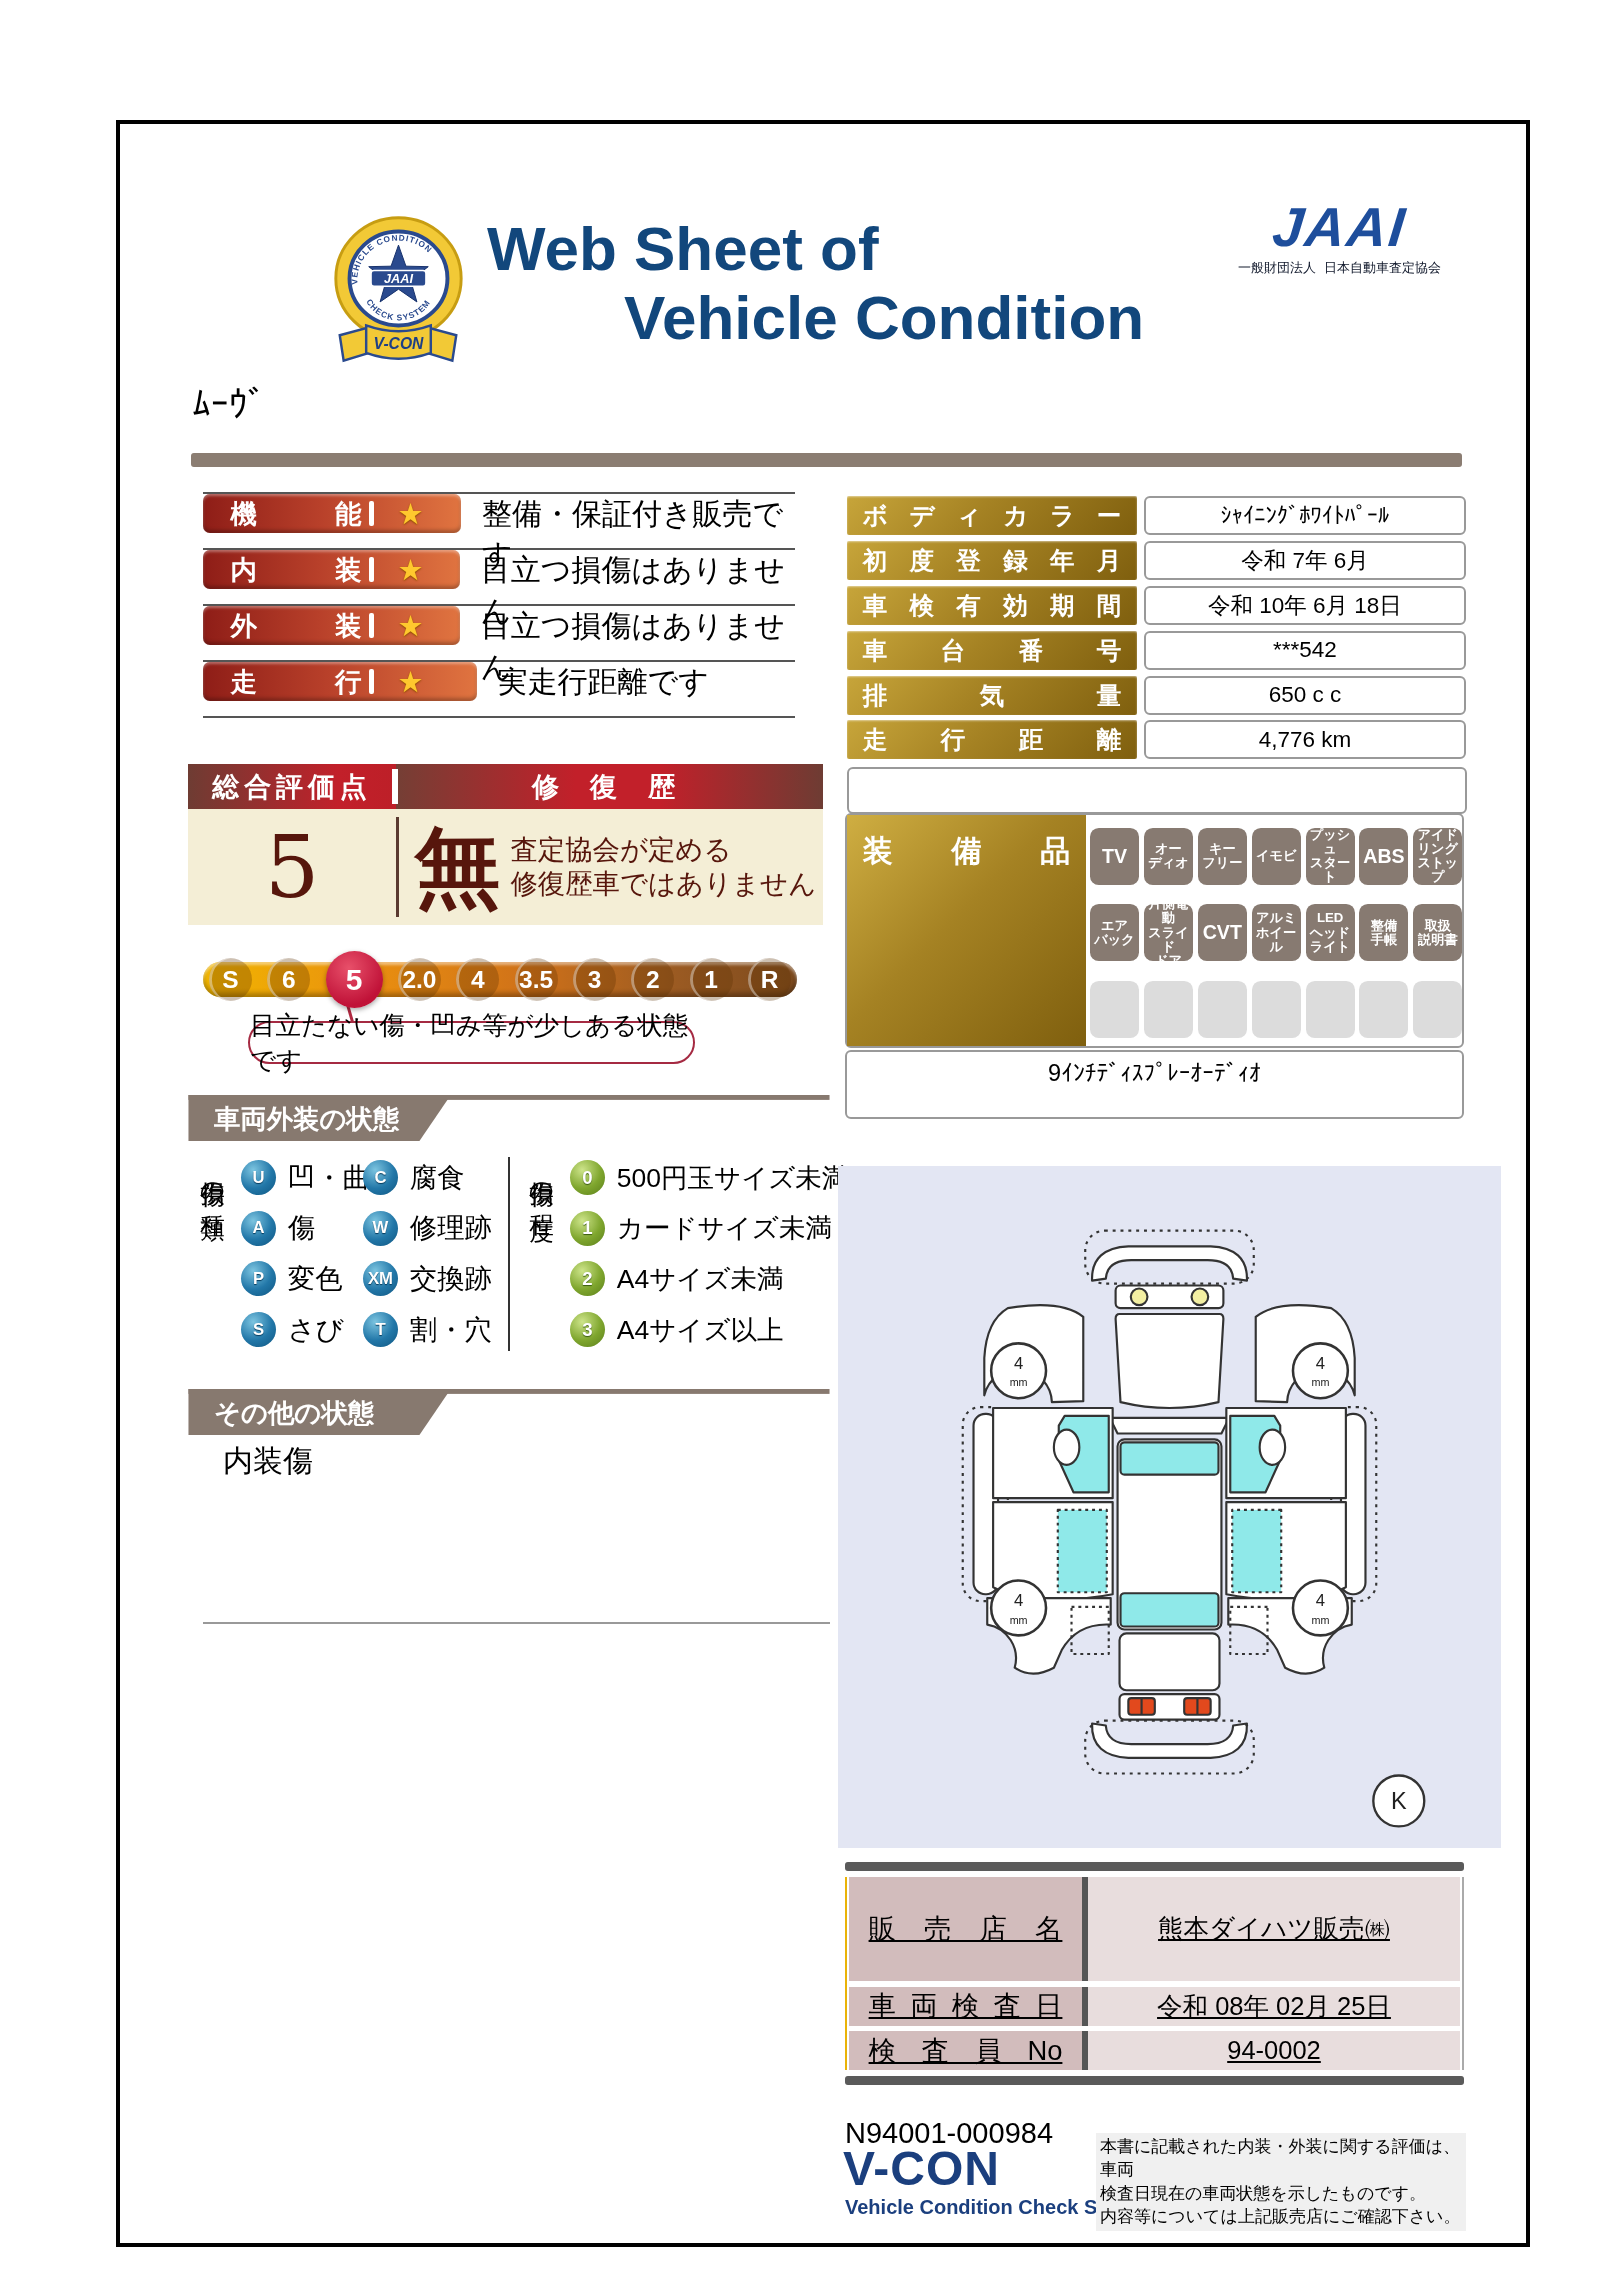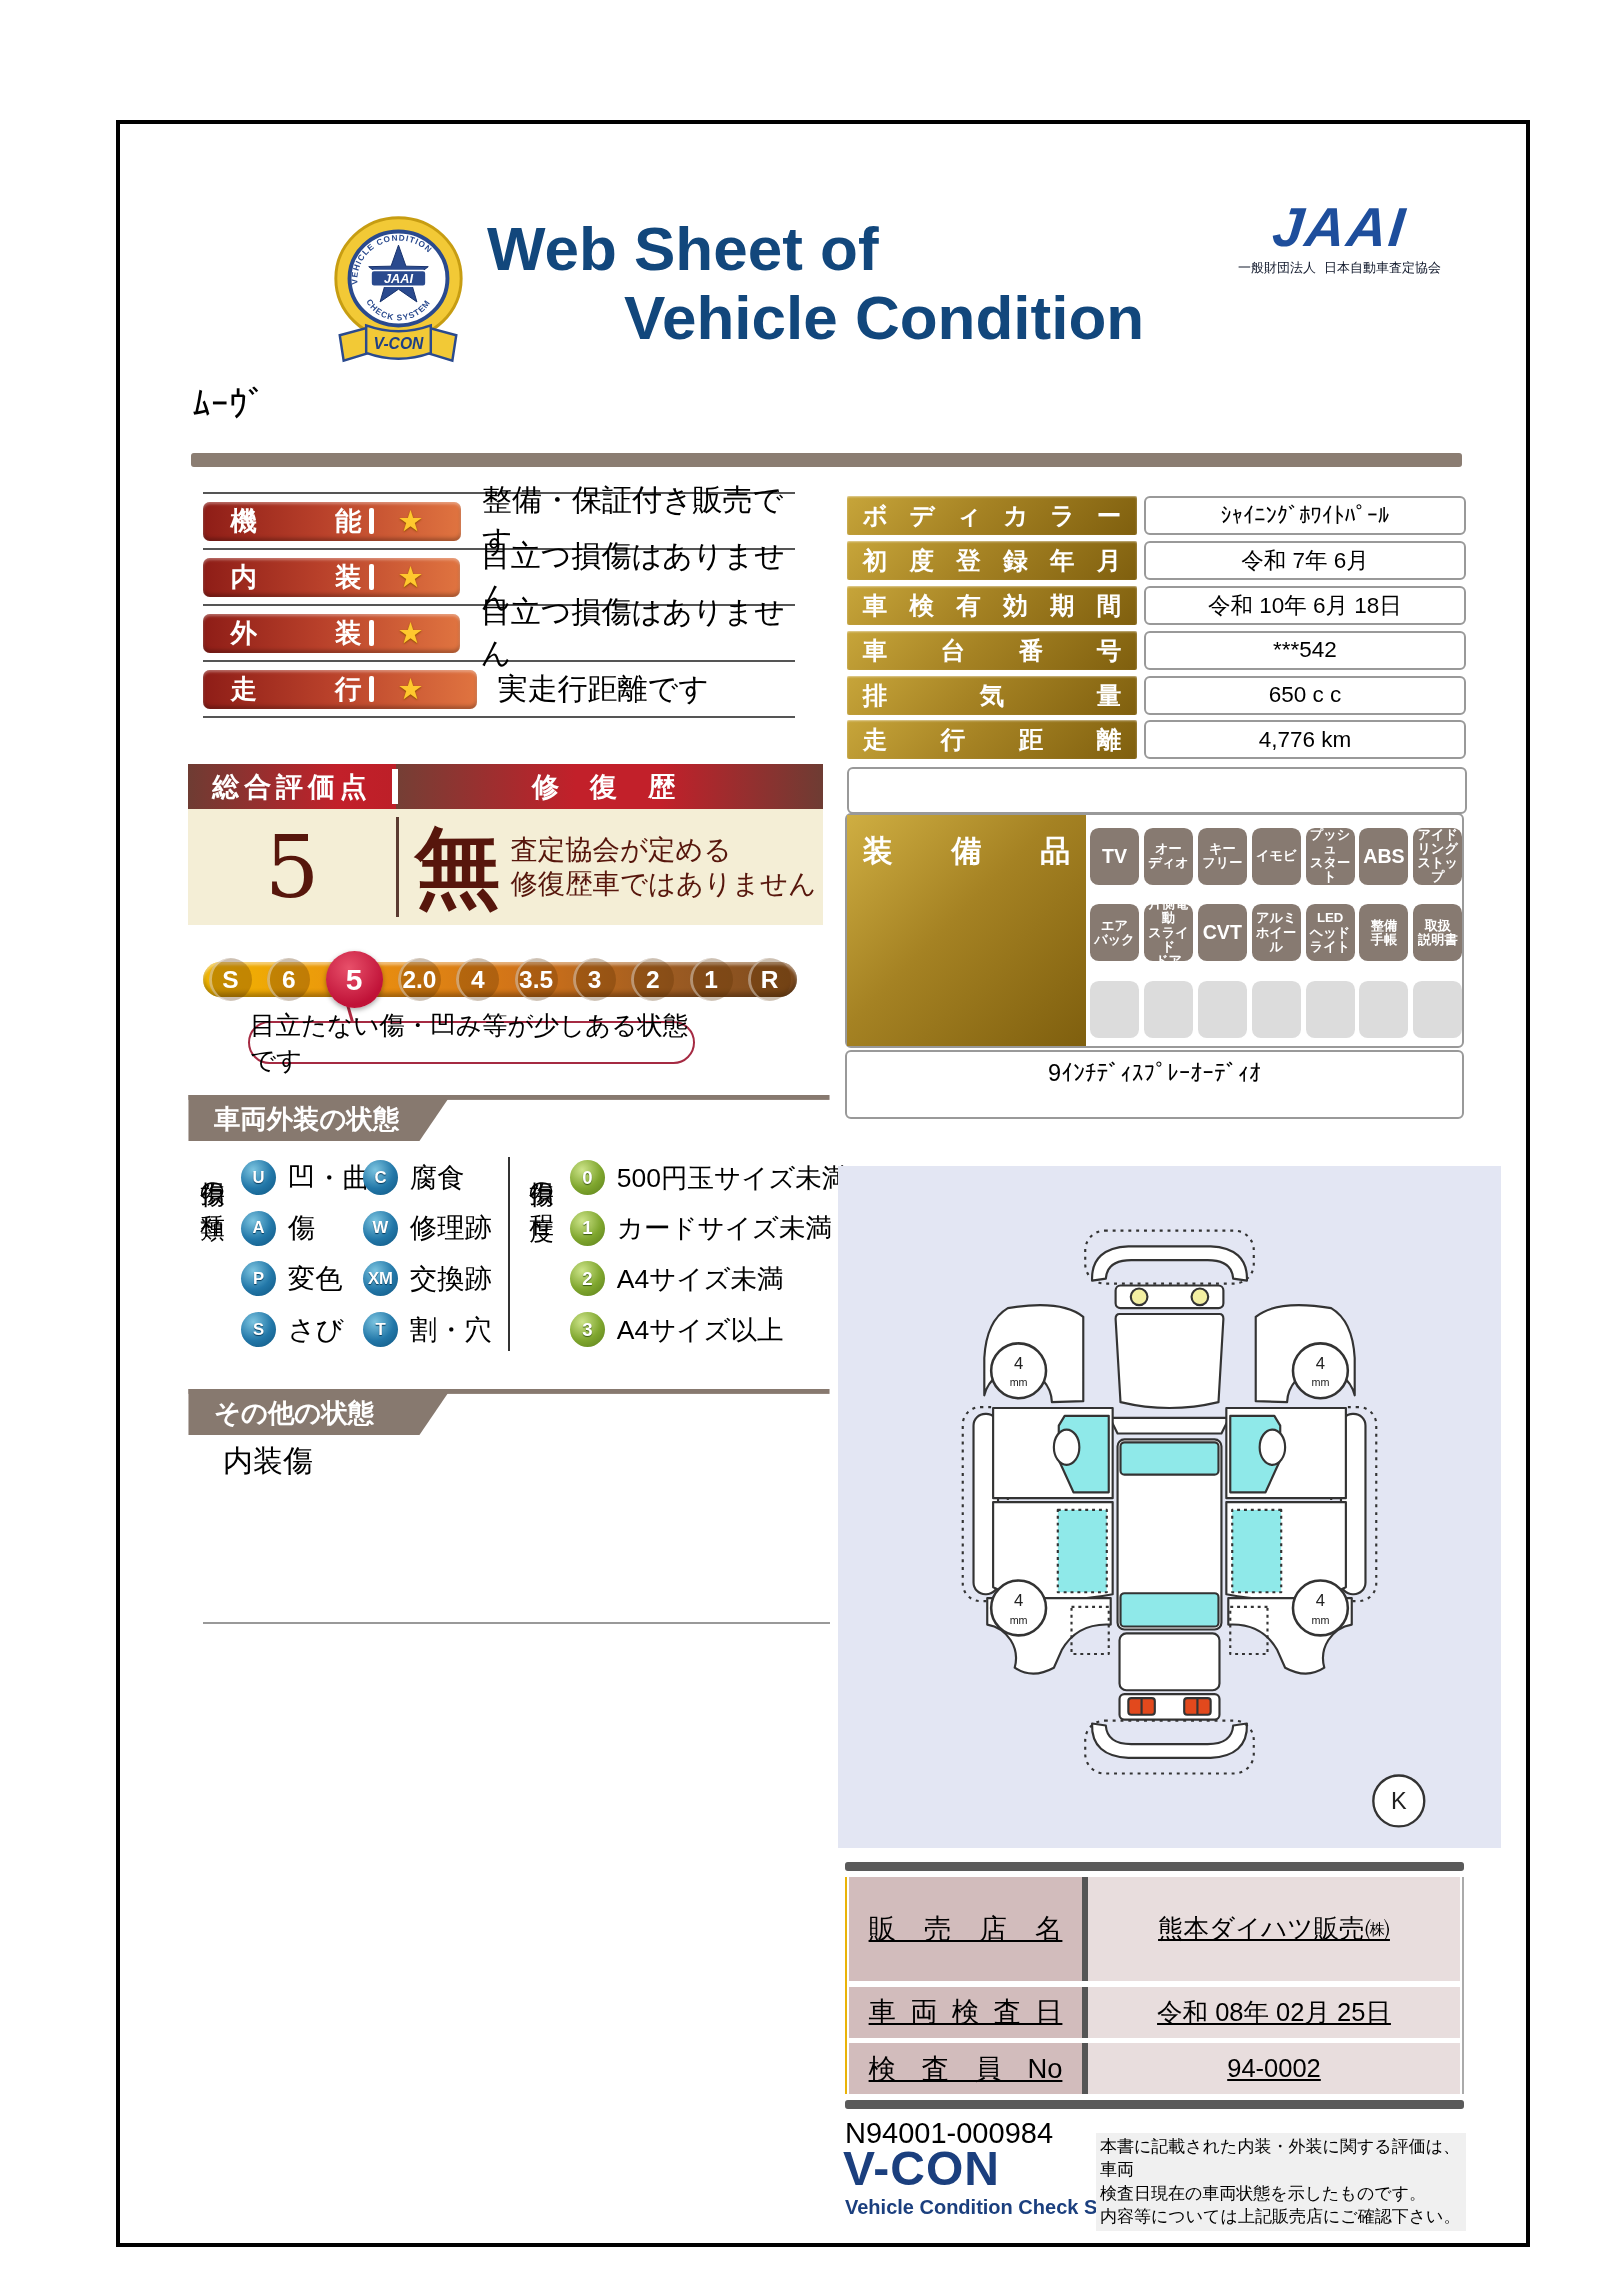--- a/index.html
+++ b/index.html
@@ -12,21 +12,21 @@
   .title{position:absolute;left:487px;top:214px;color:#12477c;font-weight:bold;font-size:62px;line-height:1.12;letter-spacing:0;}
   .title .l2{margin-left:137px;}
   .jaai-block{position:absolute;left:1208px;top:200px;width:263px;text-align:center;}
   .jaai-logo{font-style:italic;font-weight:900;font-size:55px;color:#1e4e9c;letter-spacing:2px;line-height:1;transform:skewX(-6deg);}
   .jaai-sub{font-size:13px;color:#0f172a;margin-top:3.9px;white-space:nowrap;font-family:Liberation Mono, monospace;}
   .vname{position:absolute;left:192px;top:384px;font-size:37px;color:#000;}
   .topbar{position:absolute;left:191px;top:453px;width:1271px;height:13.7px;background:#8b7d72;border-radius:2.9px;}
 
   
   .ratings{position:absolute;left:203px;top:492px;width:592px;border-bottom:2px solid #555;}
-  .rating-row{height:54px;border-top:2px solid #555;display:flex;align-items:center;}
+  .rating-row{height:54px;border-top:2px solid #555;display:flex;}
   .rating-badge{width:274px;height:39px;border-radius:6.9px;display:flex;align-items:center;color:#fff;font-weight:bold;font-size:26.5px;
     background:linear-gradient(90deg,#8e1d17,#b8402a 45%,#e07440);
     box-shadow:inset 0 2px 2.9px rgba(255,255,255,.35), inset 0 -2.9px 3.9px rgba(0,0,0,.25);}
   .rating-label{width:131px;margin-left:27.4px;text-align:justify;text-align-last:justify;}
   .rating-tick{width:4.9px;height:25.5px;background:#fff;margin-left:7.8px;border-radius:2px;}
   .rating-star{margin-left:23.5px;color:#ffc82e;font-size:29px;text-shadow:0 1px 2px #8a4a00, 0 0 1px #c97b10;}
   .rating-desc{margin-left:20.6px;font-size:30px;}
 
   
   .spec{position:absolute;left:847px;top:496px;width:619px;}
@@ -99,21 +99,21 @@
   .diagram{position:absolute;left:838px;top:1166px;width:663px;height:682px;background:#e3e6f3;}
 
   
   .other-note{position:absolute;left:223px;top:1441px;font-size:30px;}
   .other-line{position:absolute;left:203px;top:1622px;width:627px;height:2px;background:#999;}
 
   
   .dealer{position:absolute;left:845px;top:1862px;width:619px;}
   .dealer-bar{height:8.8px;background:#5a5a5a;border-radius:2.9px;}
   .dealer-body{border-left:2px solid #eab308;border-right:2px solid #aaa;padding:0 2px;text-decoration:underline;}
-  .dealer-row{display:flex;margin:5.9px 0;height:51px;}
+  .dealer-row{display:flex;margin:5.9px 0;height:39px;}
   .dealer-row:nth-of-type(1){height:104px;}
   .dealer-label{width:233px;background:#d2bcbc;display:flex;align-items:center;padding:0 19.6px;box-sizing:border-box;font-size:27.4px;}
   .dealer-label span{flex:1;text-align:justify;text-align-last:justify;}
   .dealer-value{flex:1;background:#e8dddd;border-left:6.9px solid #555;display:flex;align-items:center;justify-content:center;font-size:25.5px;}
 
   
   .serial{position:absolute;left:845px;top:2117px;font-size:29px;}
   .vcon{position:absolute;left:843px;top:2141px;font-size:48px;font-weight:900;color:#1b3f7e;letter-spacing:1px;}
   .vcon-sub{position:absolute;left:845px;top:2196px;font-size:20px;font-weight:bold;color:#1b3f7e;white-space:nowrap;}
   .disclaimer{position:absolute;left:1096px;top:2133px;width:370px;background:#f0f0f0;font-size:17px;line-height:1.38;white-space:pre-line;padding:2px 3.9px;box-sizing:border-box;}

